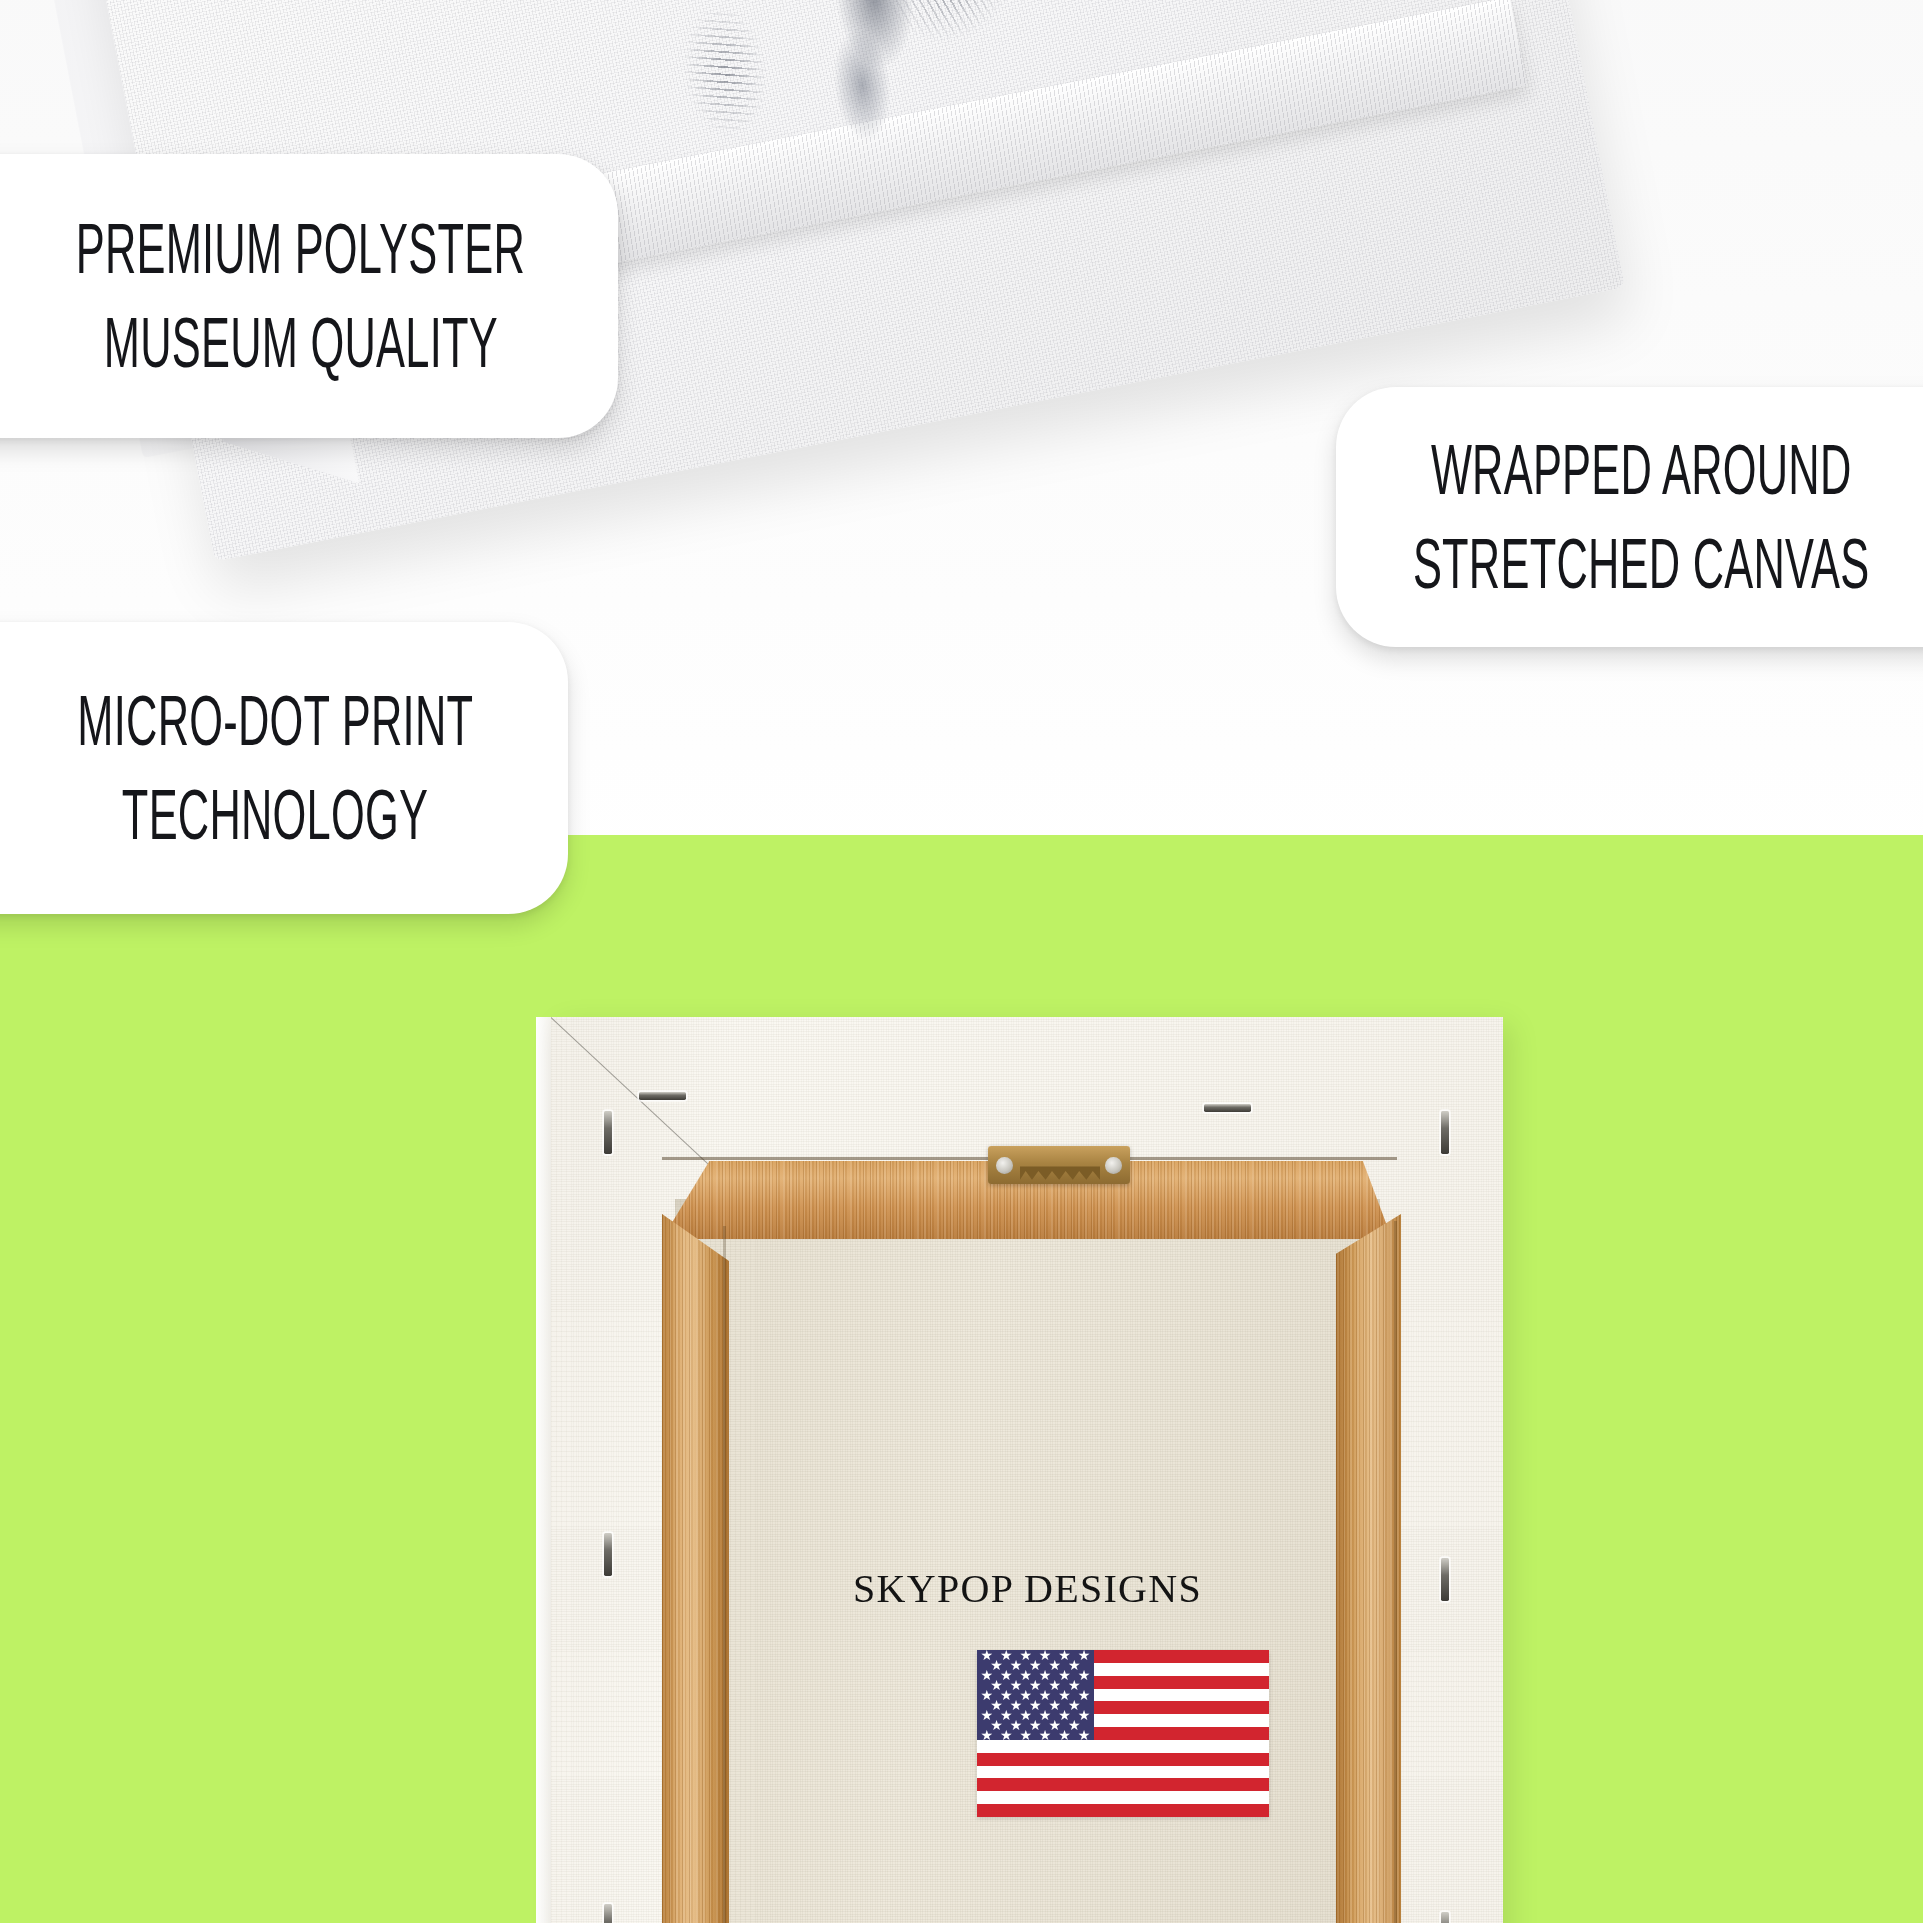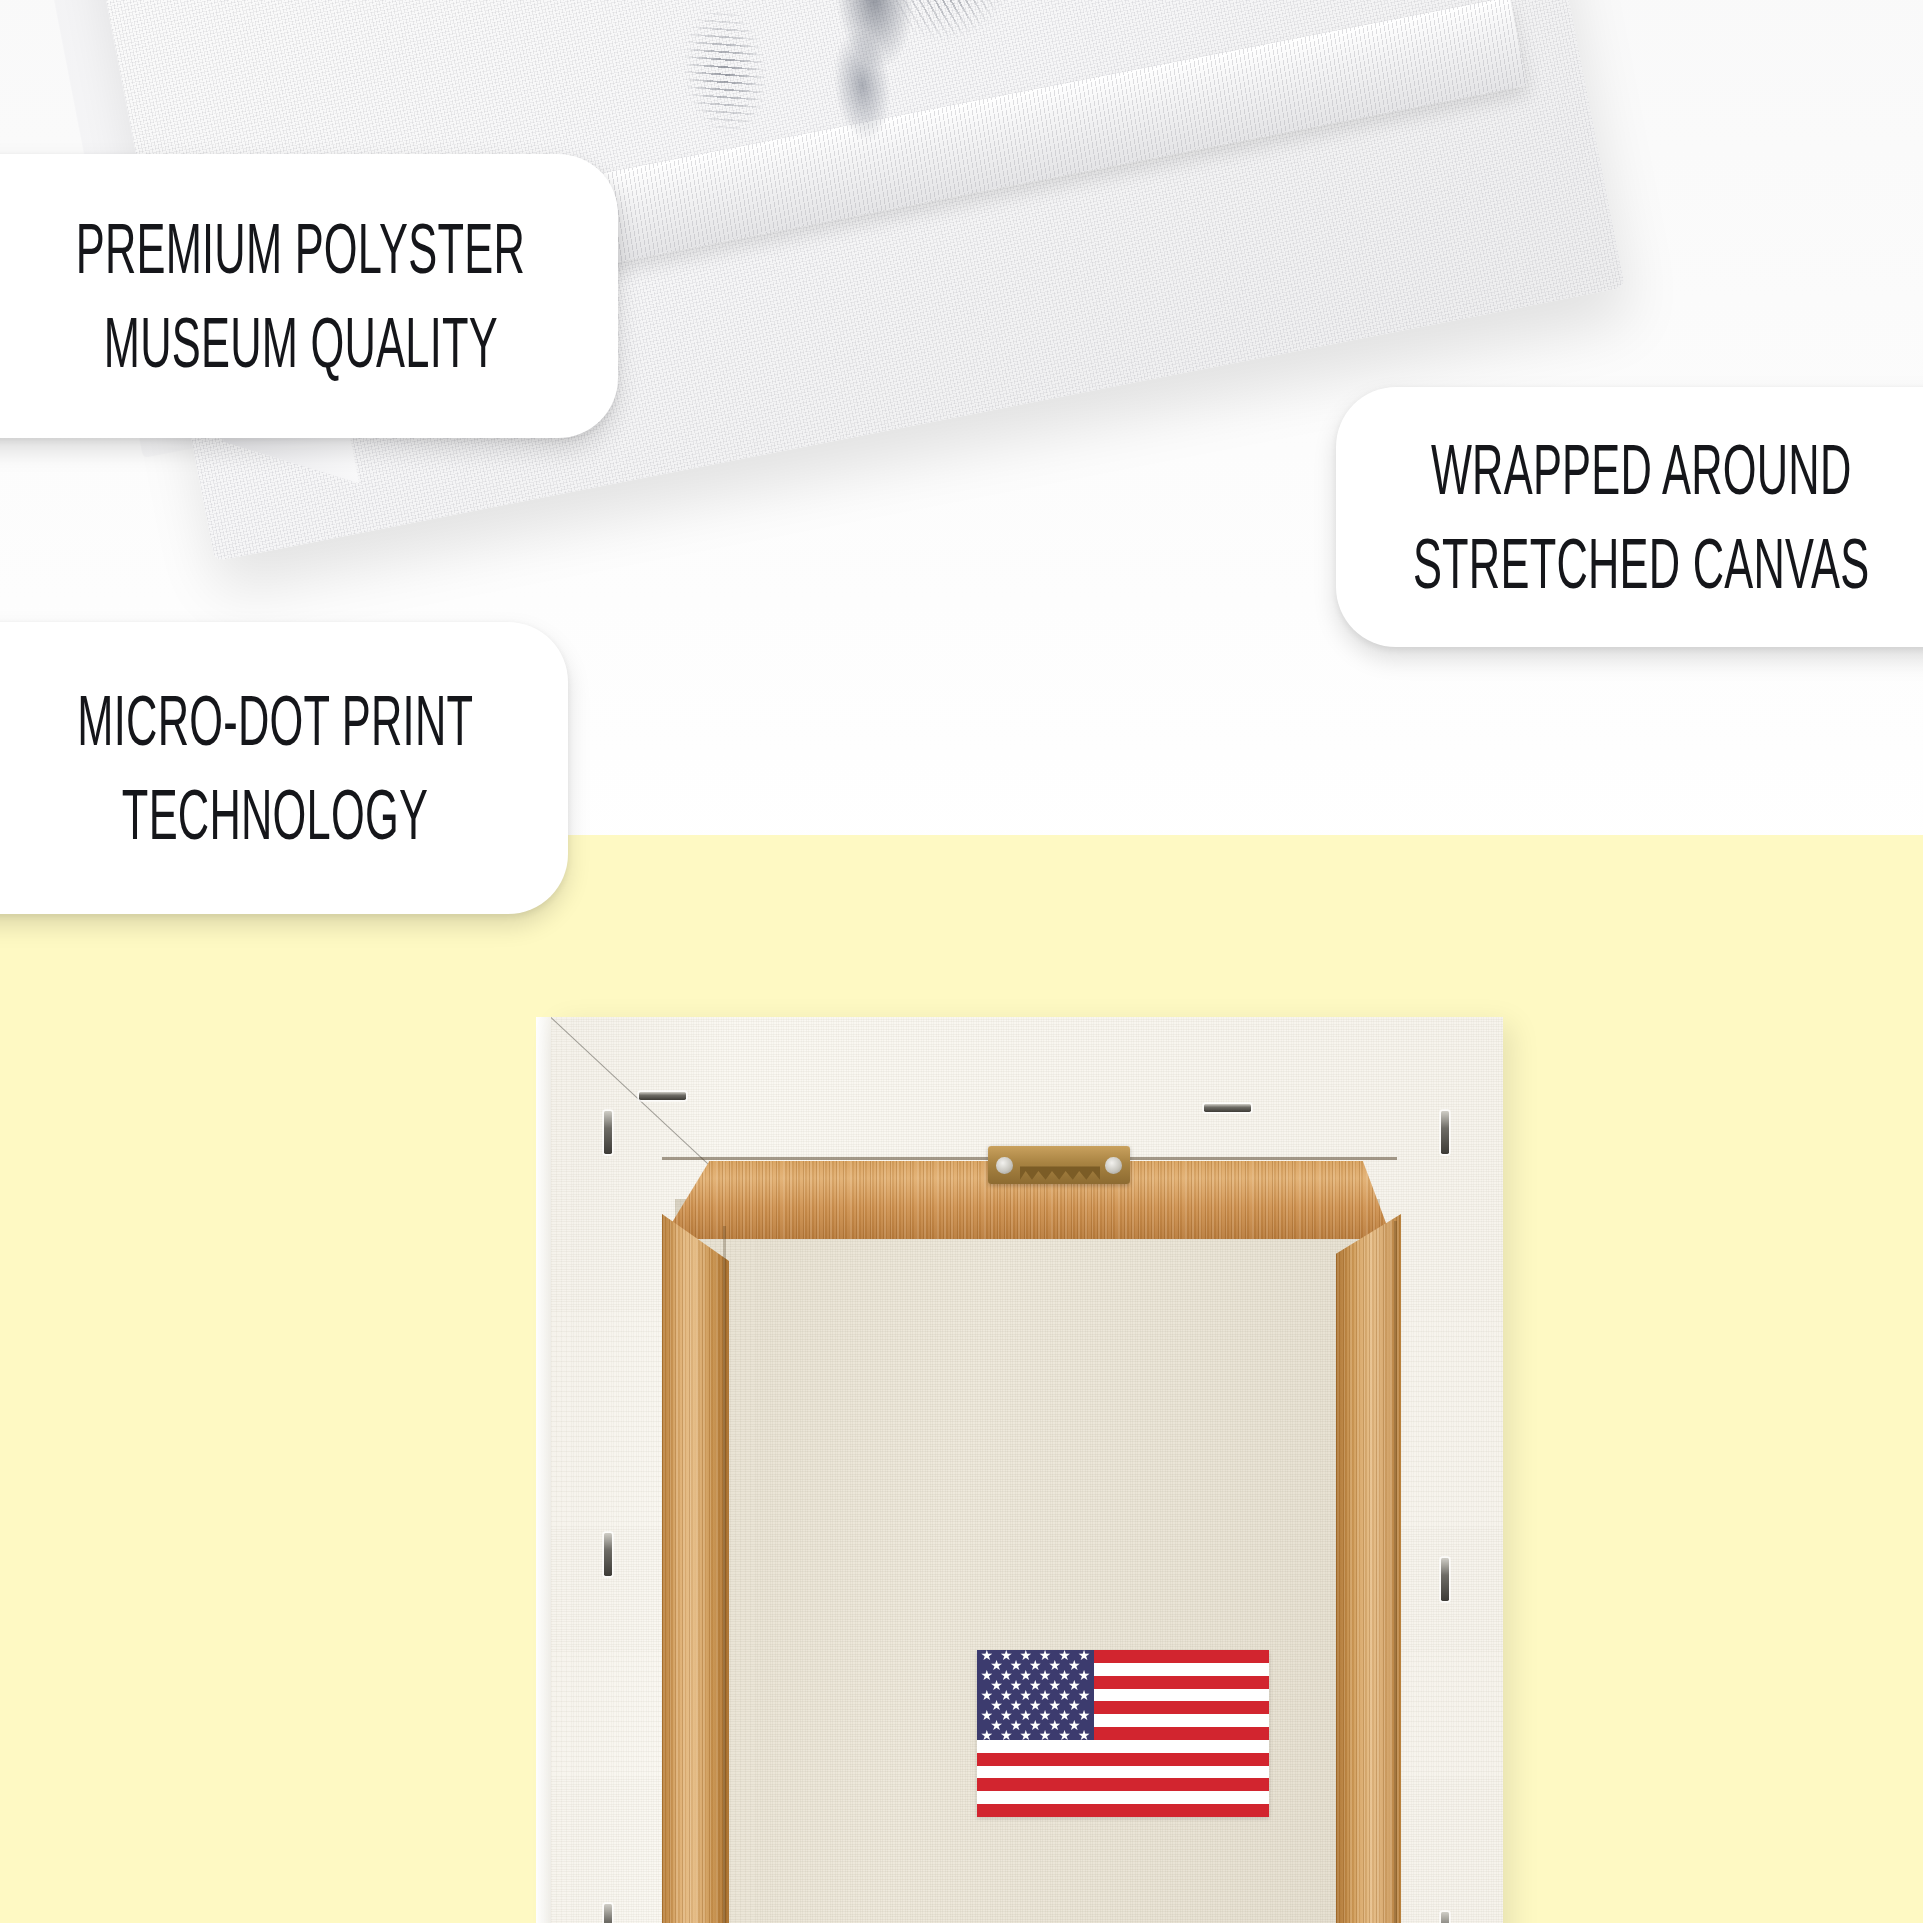--- a/index.html
+++ b/index.html
@@ -8,21 +8,21 @@
     font-family: "Liberation Sans", sans-serif;
     background: #ffffff;
     position: relative;
     overflow: hidden;
   }
 
   
   #stage {
     position:absolute; left:0; top:0;
     width:1924px; height:1924px;
-    background:#fef9c3;
+    background:#bef264;
   }
 
   
   .photo-top {
     position:absolute; left:0; top:0;
     width:1924px; height:835px;
     overflow:hidden;
     background:#ffffff;
   }
   .photo-bg {
@@ -392,20 +392,21 @@
     <div class="staple v" style="left:53px;top:887px;"></div>
     <div class="staple v" style="left:890px;top:895px;"></div>
 
     <div id="hanger">
       <div class="plate"></div>
       <div class="screw l"></div>
       <div class="screw r"></div>
       <div class="teeth"></div>
     </div>
 
+    <div id="brand">SKYPOP DESIGNS</div>
 
     <div id="flag">
       <div class="stripes">
           <div class="stripe" style="top: 0%; background: rgb(210, 37, 47);"></div>
           <div class="stripe" style="top: 7.69231%; background: rgb(255, 255, 255);"></div>
           <div class="stripe" style="top: 15.3846%; background: rgb(210, 37, 47);"></div>
           <div class="stripe" style="top: 23.0769%; background: rgb(255, 255, 255);"></div>
           <div class="stripe" style="top: 30.7692%; background: rgb(210, 37, 47);"></div>
           <div class="stripe" style="top: 38.4615%; background: rgb(255, 255, 255);"></div>
           <div class="stripe" style="top: 46.1538%; background: rgb(210, 37, 47);"></div>

